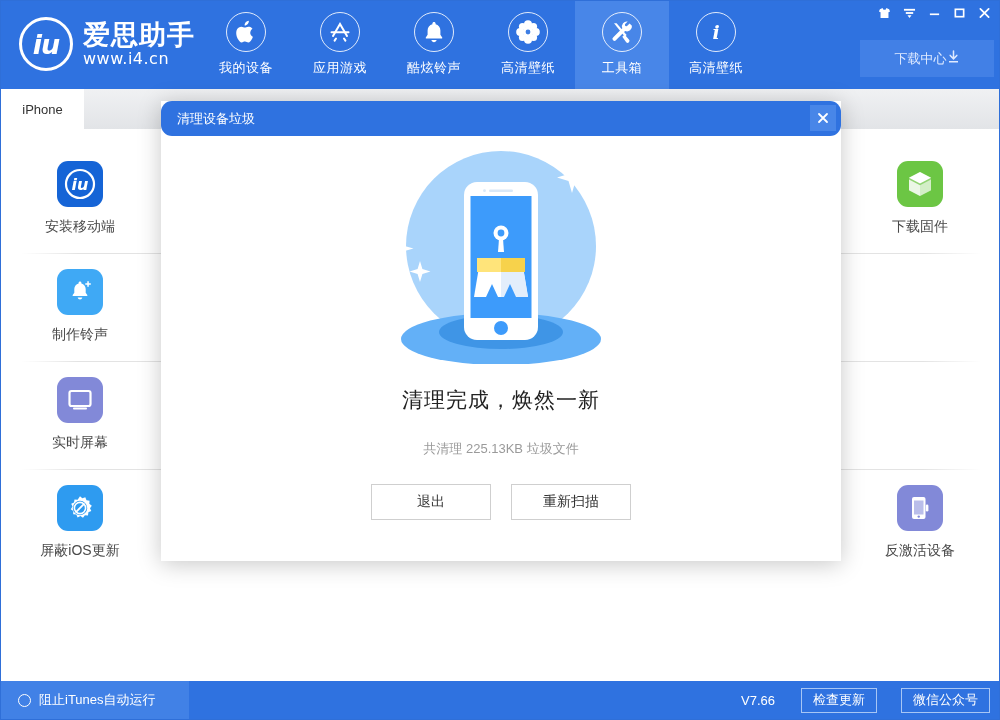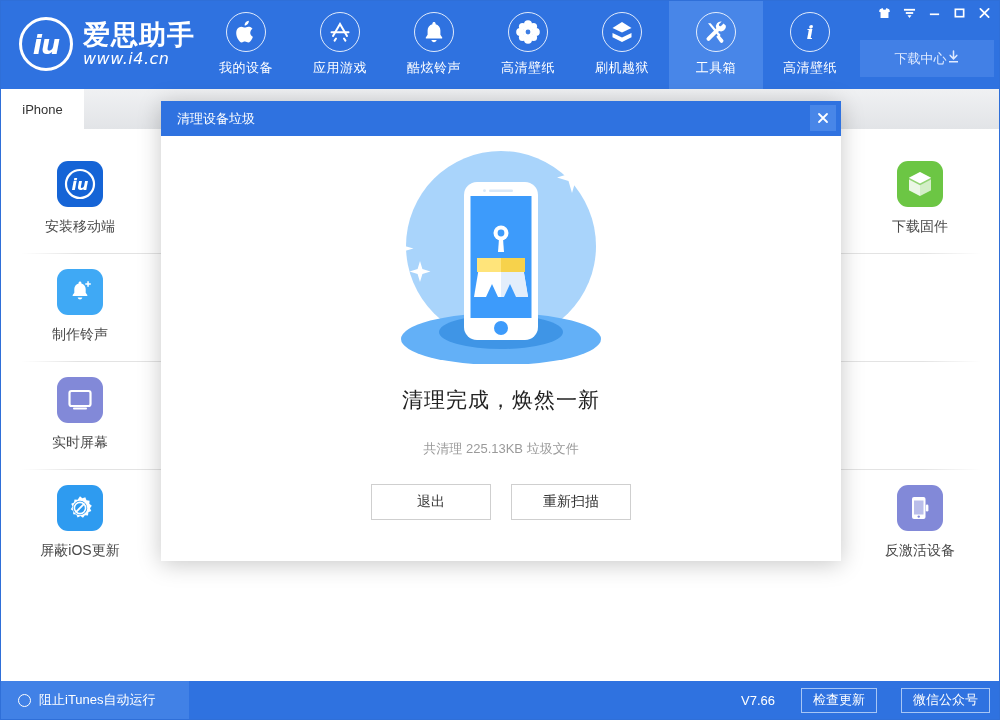--- a/index.html
+++ b/index.html
@@ -37,21 +37,20 @@
     font-family: "DejaVu Sans", sans-serif;
   }
   .logo-text { margin-left: 10px; color: #fff; }
   .logo-cn {
     font-size: 27px; font-weight: bold; letter-spacing: 1px;
     line-height: 30px;
   }
   .logo-url {
     font-size: 16px; line-height: 18px; letter-spacing: 0.5px;
     font-family: "DejaVu Sans", sans-serif;
-    font-style: italic;
   }
 
   .nav { position: absolute; left: 198px; top: 0; height: 88px; display: flex; }
   .nav-item {
     width: 94px; height: 88px;
     display: flex; flex-direction: column; align-items: center;
     padding-top: 11px;
     cursor: pointer;
   }
   .nav-item.active { background: #4886e8; }
@@ -171,21 +170,21 @@
   .modal {
     position: absolute; left: 160px; top: 100px;
     width: 680px; height: 460px;
     background: #ffffff;
   }
   .modal-title {
     position: absolute; left: 0; top: 0;
     width: 680px; height: 35px;
     background: #2f72e0;
     color: #ffffff; font-size: 13px;
-    display: flex; align-items: center; padding-left: 16px;
+    display: flex; align-items: center; padding-left: 16px; border-radius: 11px;
   }
   .modal-close {
     position: absolute; right: 5px; top: 4px;
     width: 26px; height: 26px;
     background: #4886e8;
     display: flex; align-items: center; justify-content: center;
     color: #ffffff;
     cursor: pointer;
   }
   .modal-body {
@@ -272,30 +271,20 @@
               <circle cx="7.5" cy="18.5" r="3.6"></circle>
                 <circle cx="18.5" cy="18.5" r="3.6"></circle>
               <circle cx="13" cy="13" r="5"></circle>
             </g>
             <circle cx="13" cy="13" r="2.4" fill="#3f7fe4"></circle>
           </svg>
         </div>
         <div class="nav-label">高清壁纸</div>
       </div>
 
-      <div class="nav-item">
-        <div class="nav-ico">
-          <svg width="26" height="24" viewBox="0 0 26 24">
-            <path fill="#fff" d="M13 2 L3.5 8 L13 12.5 L22.5 8 Z"></path>
-            <path fill="#fff" d="M3.5 13 L13 17.6 L13 22 L3.5 17.2 Z"></path>
-            <path fill="#fff" d="M22.5 13 L13 17.6 L13 22 L22.5 17.2 Z"></path>
-          </svg>
-        </div>
-        <div class="nav-label">刷机越狱</div>
-      </div>
 
       <div class="nav-item active">
         <div class="nav-ico">
           <svg width="24" height="24" viewBox="0 0 24 24">
             <path fill="#fff" d="M4 3.2 L6.6 3.2 L16.6 15.1 L14.9 16.8 Z"></path>
             <path fill="#fff" d="M19.6 3.4 L16.8 6.2 L15.2 5.9 L14.9 4.3 L17.7 1.5 A5 5 0 0 0 12.3 8.3 L3.3 17.3 A2 2 0 1 0 6.1 20.1 L15.1 11.1 A5 5 0 0 0 21.9 5.7 Z"></path>
             <path fill="#fff" d="M14.6 14.4 L18.9 19.6 A1.9 1.9 0 1 1 16.2 22.3 L12.3 16.7 Z"></path>
           </svg>
         </div>
         <div class="nav-label">工具箱</div>

